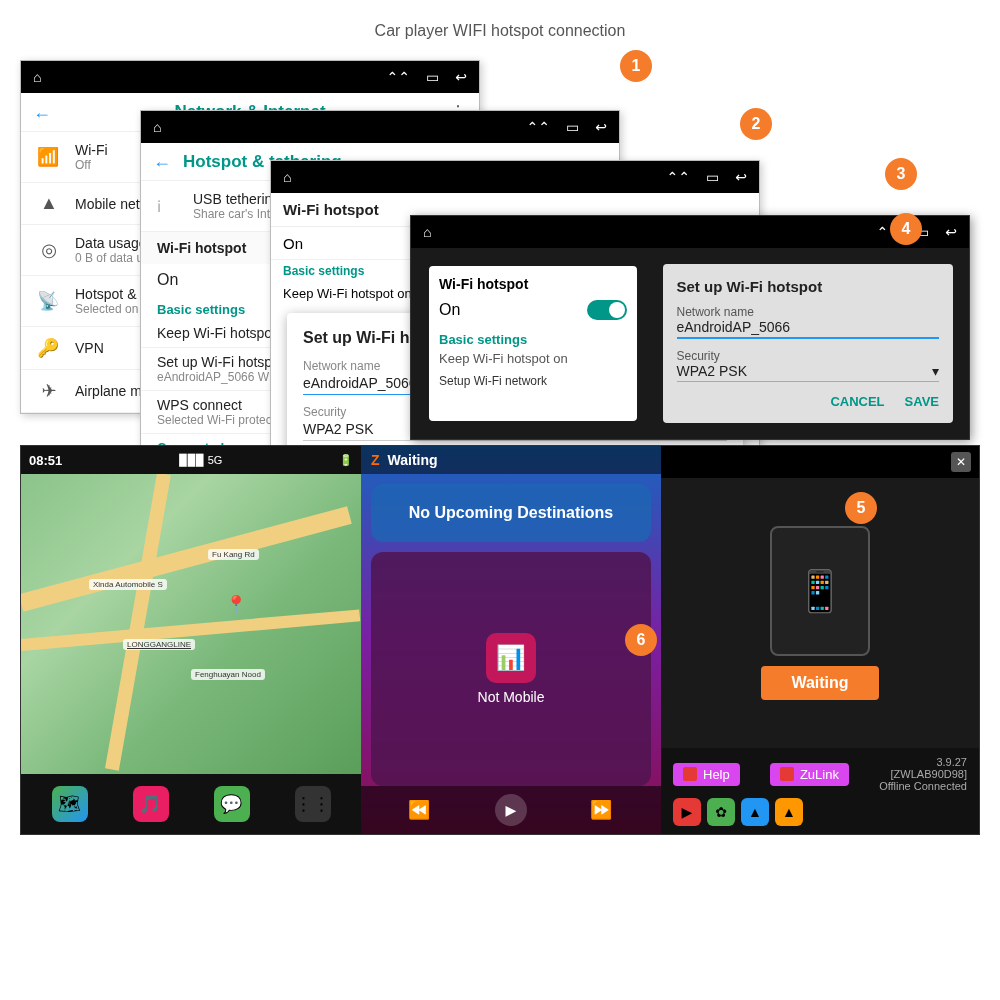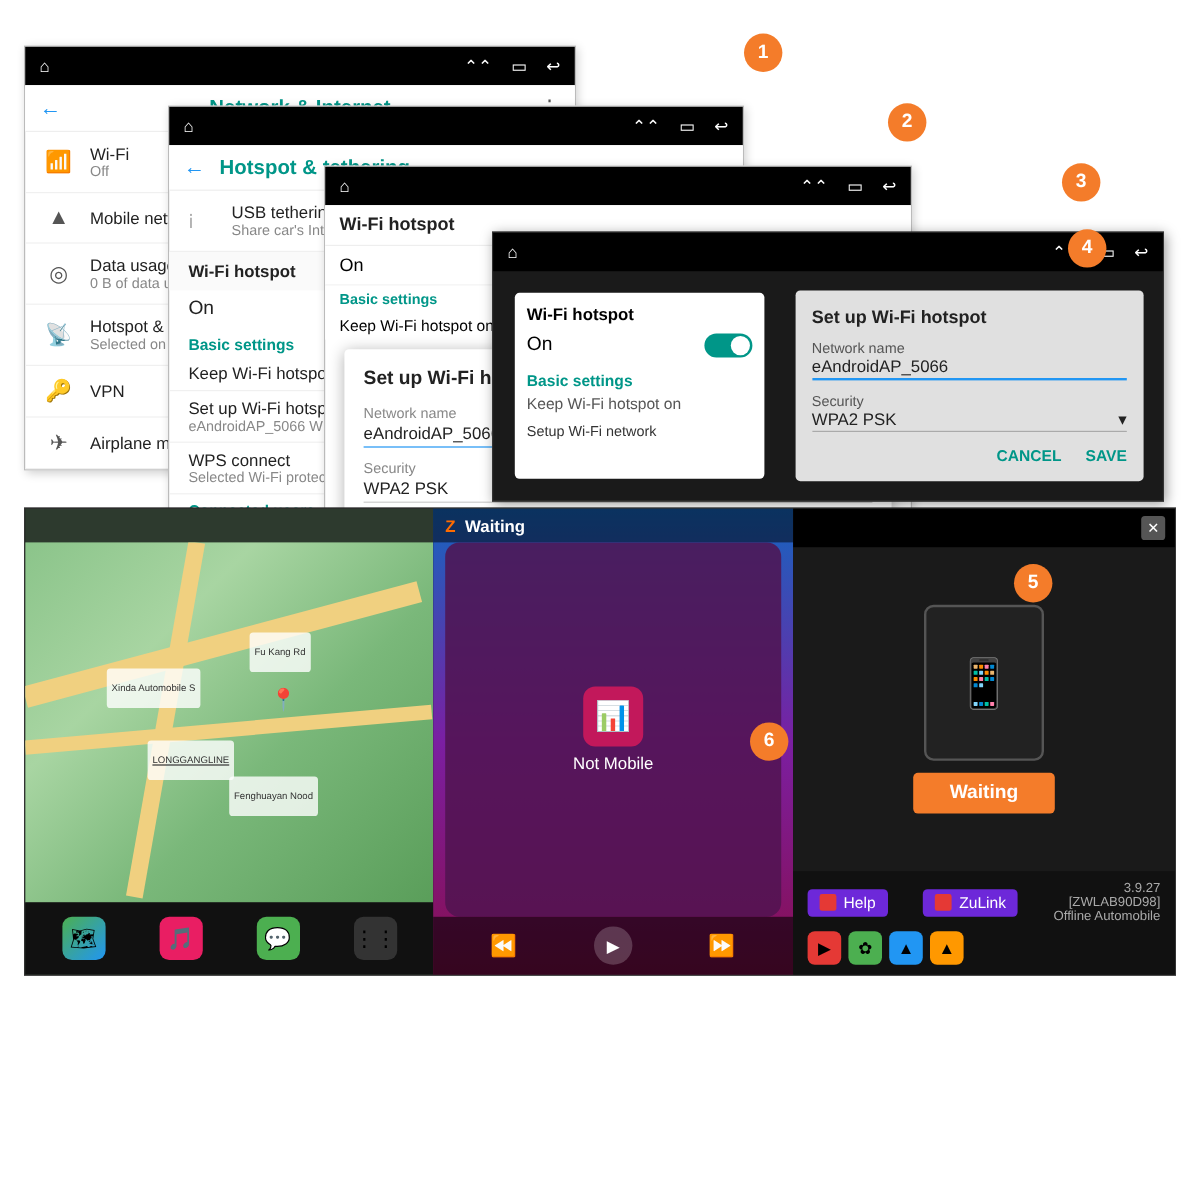--- a/index.html
+++ b/index.html
@@ -303,21 +303,21 @@
       position: absolute;
       background: #f0d080;
     }
     .map-road.h1 { top: 40%; left: 0; right: 0; height: 18px; transform: rotate(-15deg); transform-origin: left center; }
     .map-road.h2 { top: 55%; left: 0; right: 0; height: 12px; transform: rotate(-5deg); transform-origin: left center; }
     .map-road.v1 { left: 40%; top: 0; bottom: 0; width: 14px; transform: rotate(10deg); transform-origin: top center; }
     .map-label {
       position: absolute;
       background: rgba(255,255,255,0.8);
       border-radius: 3px;
-      padding: 12px 4px;
+      padding: 1px 4px;
       font-size: 8px;
       color: #333;
     }
     .carplay-bottom {
       position: absolute;
       bottom: 0;
       left: 0;
       right: 0;
       height: 60px;
       background: #111;
@@ -465,21 +465,21 @@
     .zulink-bottom-panel .row1 {
       display: flex;
       align-items: center;
       justify-content: space-between;
       margin-bottom: 6px;
     }
     .zulink-bottom-panel .help-btn, .about-btn {
       display: flex;
       align-items: center;
       gap: 6px;
-      background: #6d28d9;
+      background: #d946ef;
       border-radius: 4px;
       padding: 4px 10px;
     }
     .help-icon, .about-icon {
       width: 14px;
       height: 14px;
       border-radius: 2px;
       background: #e53935;
       display: inline-block;
     }
@@ -506,20 +506,21 @@
 
     
     .screen-border {
       border: 1px solid #bbb;
     }
   </style>
 </head>
 <body>
 
 <div class="page-header">
+  <div class="page-subtitle">Car player WIFI hotspot connection</div>
 </div>
 
 <div class="screens-container">
 
   <div class="step-badge" style="top:-10px; left:600px;">
     <span>1</span>
   </div>
 
   <div class="screen1 screen-border">
     <div class="android-bar">
@@ -709,20 +710,28 @@
     </div>
   </div>
 
   <div class="step-badge" style="top:432px; left:825px;">
     <span>5</span>
   </div>
 
   <div class="screen5">
 
     <div class="carplay-left">
+      <div class="carplay-status">
+        <span class="time">08:51</span>
+        <span class="signal">
+          <span>▉▉▉</span>
+          <span>5G</span>
+        </span>
+        <span class="battery">🔋</span>
+      </div>
       <div class="map-bg">
         <div class="map-road h1"></div>
         <div class="map-road h2"></div>
         <div class="map-road v1"></div>
         <div class="map-label" style="top:35%; left:20%;">Xinda Automobile S</div>
         <div class="map-label" style="top:55%; left:30%;text-decoration:underline;">LONGGANGLINE</div>
         <div class="map-label" style="top:25%; left:55%;">Fu Kang Rd</div>
         <div class="map-label" style="top:65%; left:50%;">Fenghuayan Nood</div>
 
         <div style="position:absolute; top:40%; left:60%; color:#e53935; font-size:18px;">📍</div>
@@ -732,20 +741,23 @@
         <div class="app-icon music">🎵</div>
         <div class="app-icon messages">💬</div>
         <div class="app-icon grid">⋮⋮</div>
       </div>
     </div>
 
     <div class="carplay-middle">
       <div class="zulink-header">
         <span class="zulink-logo">Z</span>
         <span class="zulink-name">Waiting</span>
+      </div>
+      <div class="no-dest-card">
+        <div class="text">No Upcoming Destinations</div>
       </div>
       <div class="music-card">
         <div class="music-icon">
           <span>📊</span>
         </div>
         <div class="not-playing">Not Mobile</div>
       </div>
       <div class="playback-bar">
         <span class="ctrl">⏪</span>
         <div class="play-btn">▶</div>
@@ -773,21 +785,21 @@
             <span class="help-icon"></span>
             <span class="help-label">Help</span>
           </div>
           <div class="about-btn">
             <span class="about-icon"></span>
             <span class="about-label">ZuLink</span>
           </div>
           <div class="version-info">
             <span>3.9.27</span><br>
             <span>[ZWLAB90D98]</span><br>
-            <span>Offline Automobile</span>
+            <span>Offline Connected</span>
           </div>
         </div>
         <div class="zulink-app-icons">
           <div class="zulink-app-icon zi1">▶</div>
           <div class="zulink-app-icon zi2">✿</div>
           <div class="zulink-app-icon zi3">▲</div>
           <div class="zulink-app-icon zi4">▲</div>
         </div>
       </div>
     </div>

